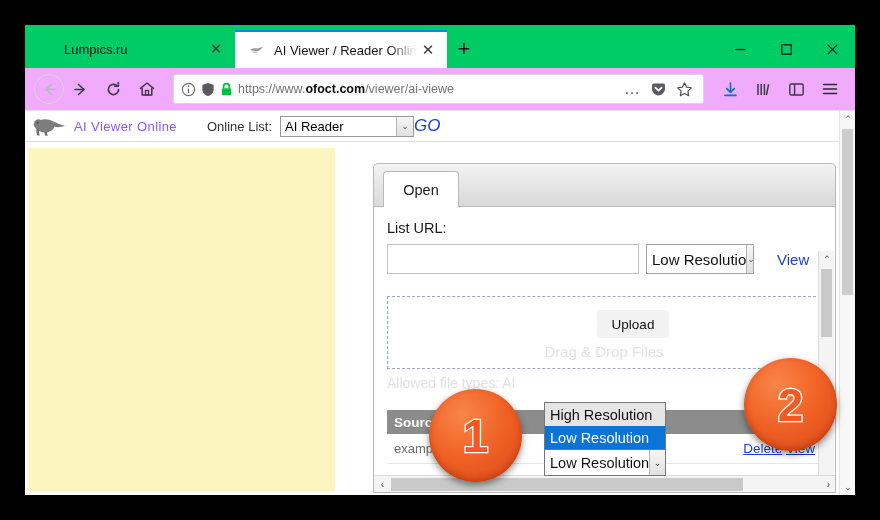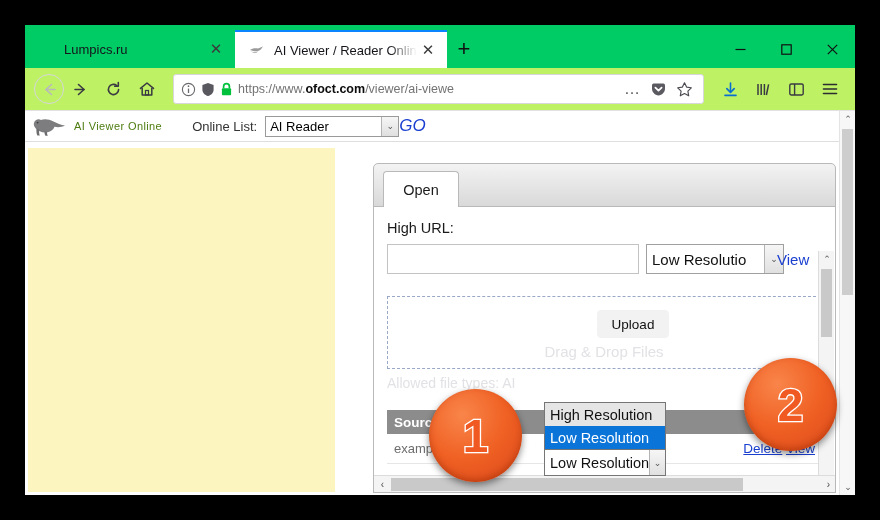--- a/index.html
+++ b/index.html
@@ -93,21 +93,21 @@
   .wctl {
     width: 46px; height: 38px;
     display: flex; align-items: center; justify-content: center;
     color: #111; font-size: 14px;
     cursor: pointer;
   }
 
   
   #nav-toolbar {
     height: 43px;
-    background: #bef264;
+    background: #f0abfc;
     border-bottom: 1px solid #e2e2e4;
     display: flex;
     align-items: center;
     padding: 0 9px;
   }
   .nav-btn {
     width: 33px; height: 33px;
     display: flex; align-items: center; justify-content: center;
     color: #3a3a42;
     cursor: pointer;
@@ -166,22 +166,22 @@
   #site-header {
     height: 31px;
     display: flex;
     align-items: center;
     padding-left: 6px;
     border-bottom: 1px solid #dedede;
     background: #fff;
   }
   #site-logo { width: 36px; height: 22px; margin-right: 7px; }
   #site-title {
-    font-size: 11px;
-    color: #4d7c0f;
+    font-size: 13px;
+    color: #8b5cf6;
     letter-spacing: .4px;
     margin-right: 30px;
   }
   #viewer-list-label {
     font-size: 13px; color: #333; margin-right: 8px;
   }
   #viewer-select {
     width: 134px; height: 21px;
     border: 1px solid #9a9a9a;
     background: #fff;
@@ -254,21 +254,21 @@
     font-size: 14.5px; color: #1a1a1a;
   }
   #url-input {
     position: absolute; left: 13px; top: 37px;
     width: 252px; height: 30px;
     border: 1px solid #c3c3c3;
     background: #fff;
   }
   #res-select-top {
     position: absolute; left: 272px; top: 37px;
-    width: 138px; height: 30px;
+    width: 108px; height: 30px;
     border: 1px solid #a0a0a0;
     background: #fff;
     display: flex; align-items: center;
     overflow: hidden;
   }
   #res-select-top .sel-text {
     flex: 1 1 auto;
     padding-left: 5px;
     font-size: 15px; color: #111;
     white-space: nowrap;
@@ -611,21 +611,21 @@
 
     <div id="ad-panel"></div>
 
     <div id="main-panel">
       <div id="panel-frame"></div>
       <div id="tab-open">Open</div>
 
       <div id="panel-body">
         <div id="panel-inner">
 
-          <div id="from-url-label">High URL:</div>
+          <div id="from-url-label">List URL:</div>
           <input id="url-input" type="text" placeholder="" style="">
 
           <div id="res-select-top">
             <span class="sel-text">Low Resolutio</span>
             <span class="sel-arrow-box">⌄</span>
           </div>
           <div id="view-link-top">View</div>
 
           <div id="drop-zone">
             <div id="drag-drop-text">Drag &amp; Drop Files</div>

